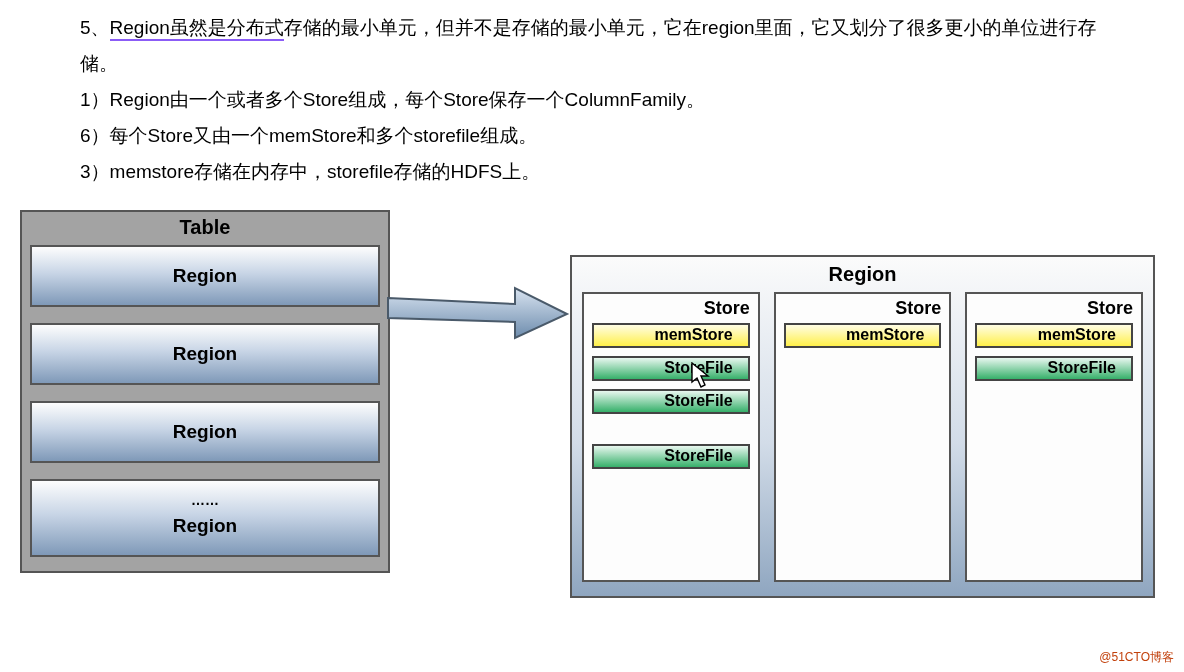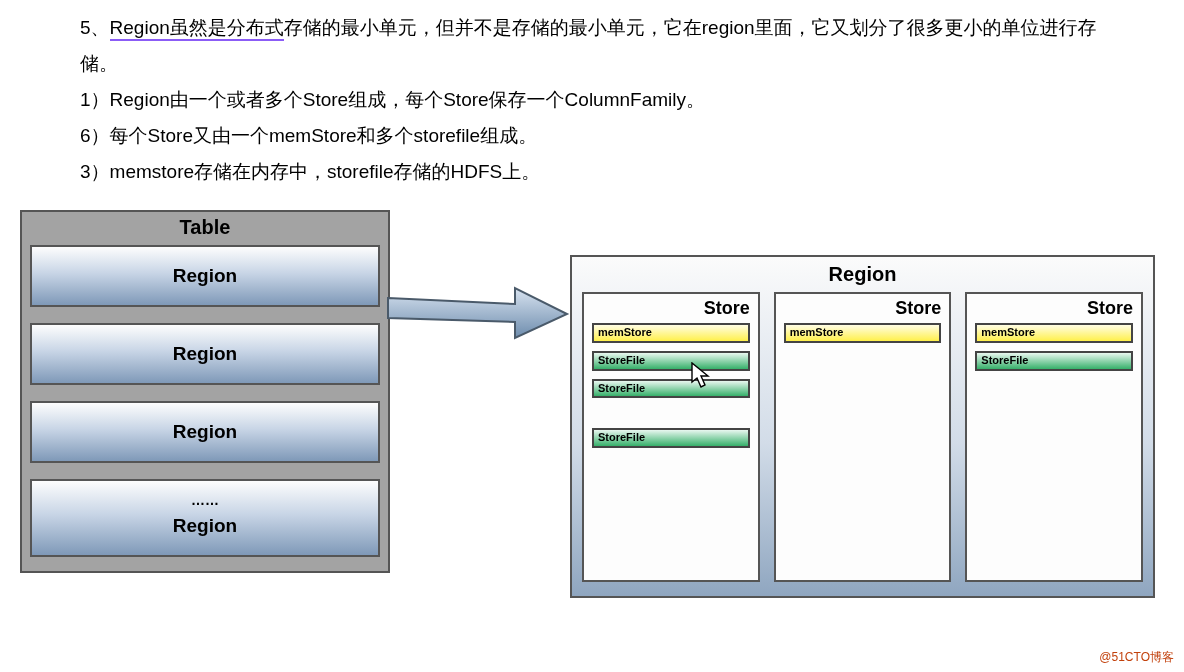--- a/index.html
+++ b/index.html
@@ -100,23 +100,23 @@
   }
   .store-title {
     text-align: right;
     font-weight: bold;
     font-size: 18px;
     margin-bottom: 4px;
   }
   .mem-box, .file-box {
     border: 2px solid #444;
     font-weight: bold;
-    font-size: 11px;
-    text-align: left;
-    padding: 2px 4px;
+    font-size: 16px;
+    text-align: right;
+    padding: 2px 15px;
     margin-bottom: 8px;
     line-height: 1.05;
     word-break: break-all;
   }
   .mem-box {
     background: linear-gradient(to bottom, #fffde4, #fff04a);
   }
   .file-box {
     background: linear-gradient(to bottom, #e8f7ef, #36b06a);
   }

